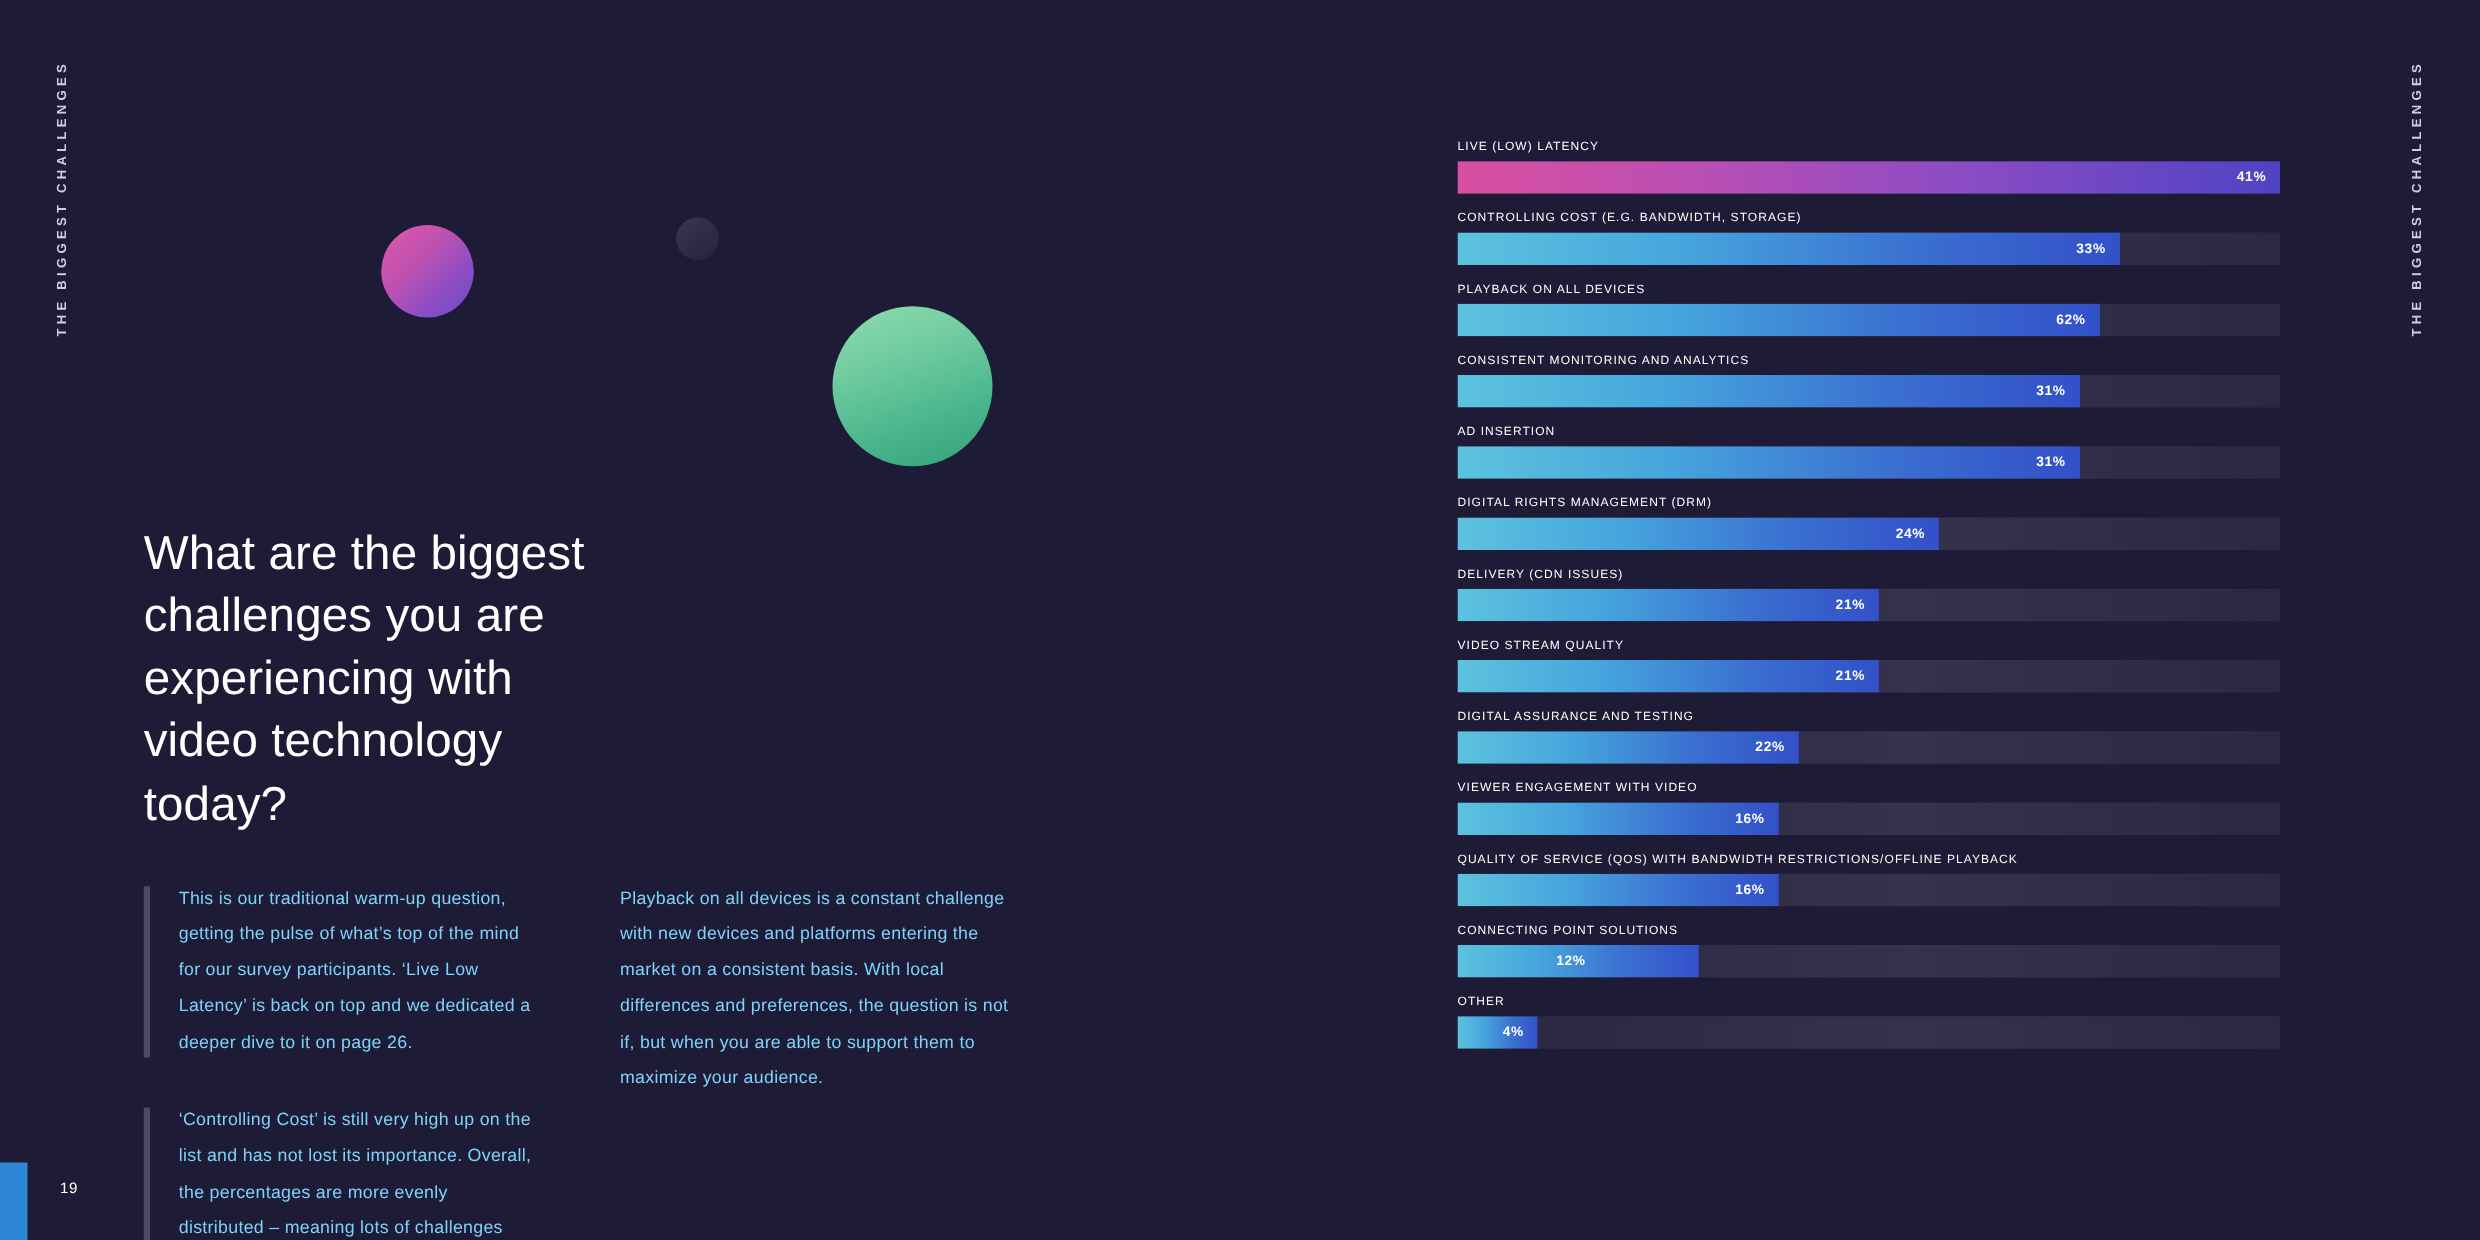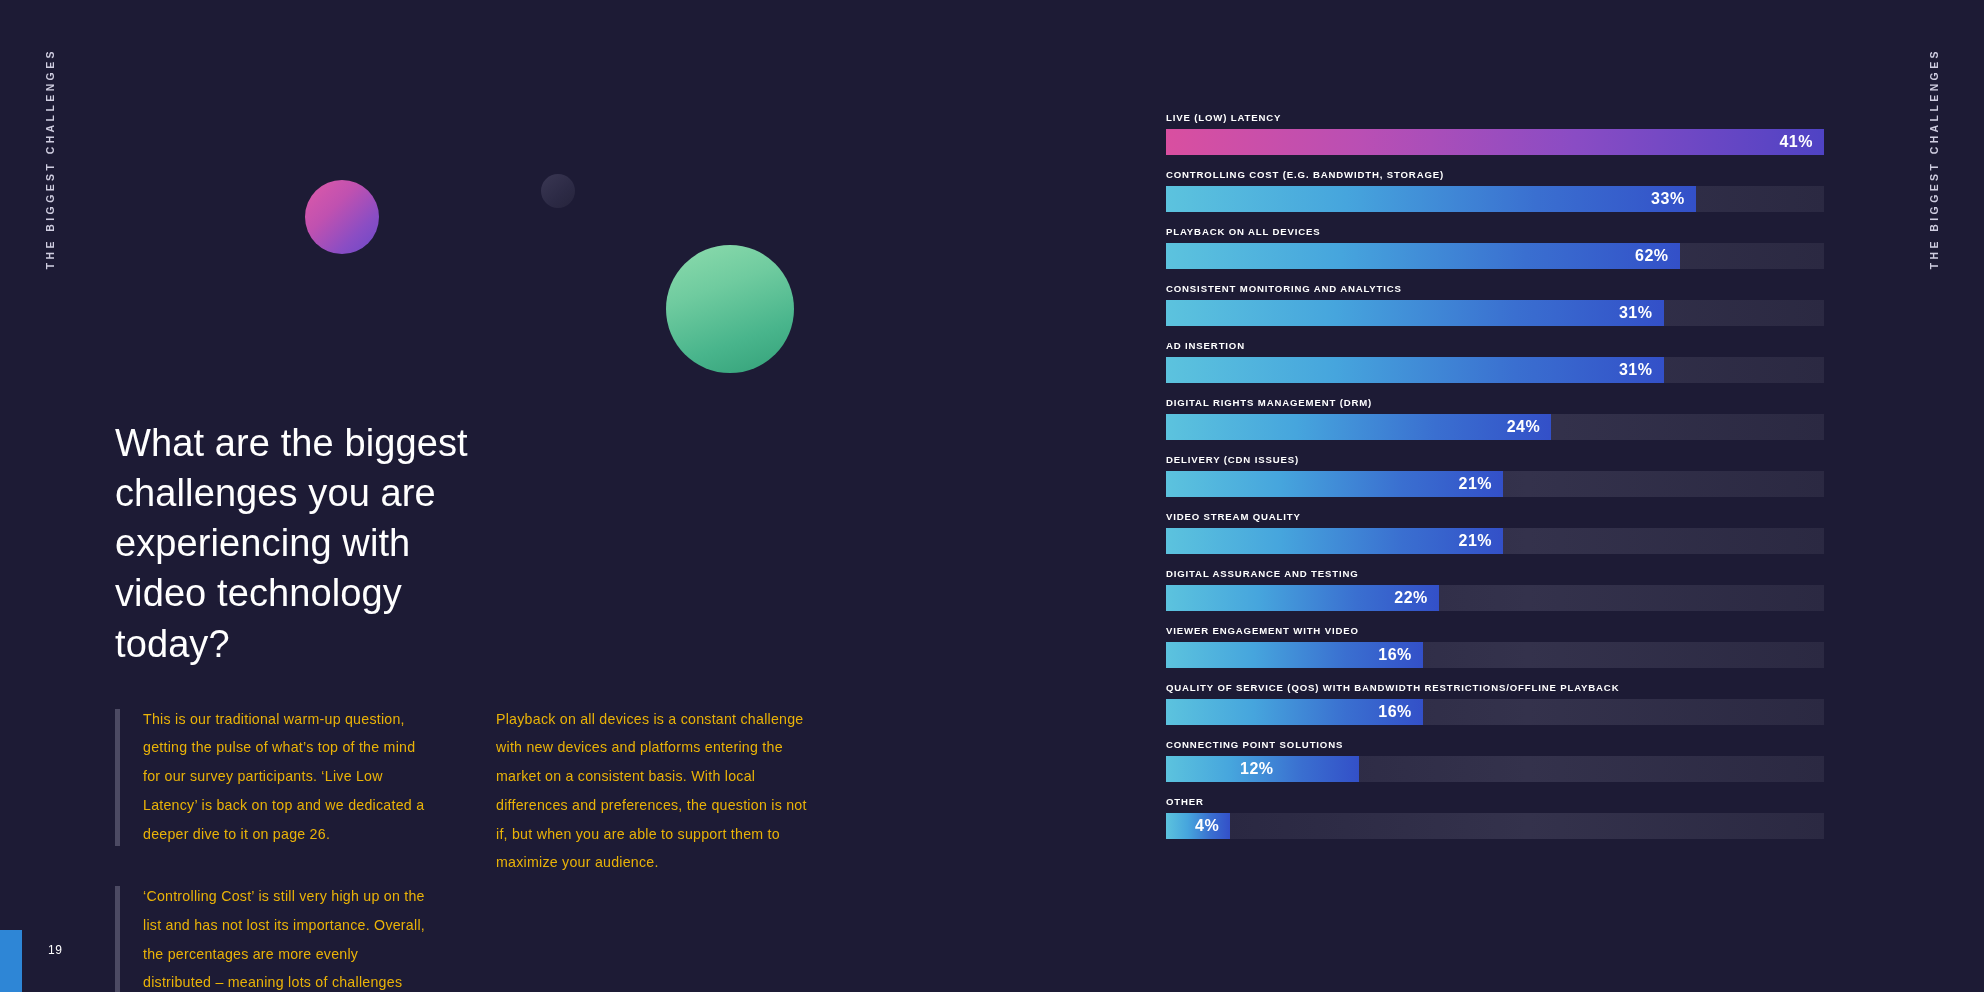--- a/index.html
+++ b/index.html
@@ -88,33 +88,33 @@
   }
   .quote-block.has-rule::before {
     content:"";
     position:absolute; left:0; top:4px; bottom:2px;
     width:5px;
     background:#4c4a63;
   }
   .quote-block p {
     font-size:14.2px;
     line-height:2.02;
-    color:#eab308;
+    color:#7dd3fc;
     letter-spacing:.25px;
   }
   .body-col.plain .quote-block { padding-left:0; }
 
   
   .chart { position:absolute; left:1166px; top:112px; width:658px; }
   .chart-row { margin-bottom:14px; }
   .chart-row:last-child { margin-bottom:0; }
 
   .bar-label {
     font-size:9.6px;
-    font-weight:700;
+    font-weight:400;
     letter-spacing:.85px;
     color:#ffffff;
     margin-bottom:6px;
     white-space:nowrap;
   }
 
   .bar-track {
     position:relative;
     width:100%;
     height:26px;
@@ -128,21 +128,21 @@
     background:linear-gradient(90deg,#5cc3de 0%,#46a5dd 34%,#3a6fd0 70%,#3350c8 100%);
     display:flex;
     align-items:center;
     justify-content:flex-end;
   }
   .chart-row.accent .bar-fill {
     background:linear-gradient(90deg,#d94fa0 0%,#b94fb4 30%,#8a4cc4 62%,#4f43c4 100%);
   }
 
   .bar-value {
-    font-size:16px;
+    font-size:11px;
     font-weight:800;
     color:#ffffff;
     letter-spacing:.5px;
     padding-right:11px;
     white-space:nowrap;
   }
 </style>
 </head>
 <body>
 

